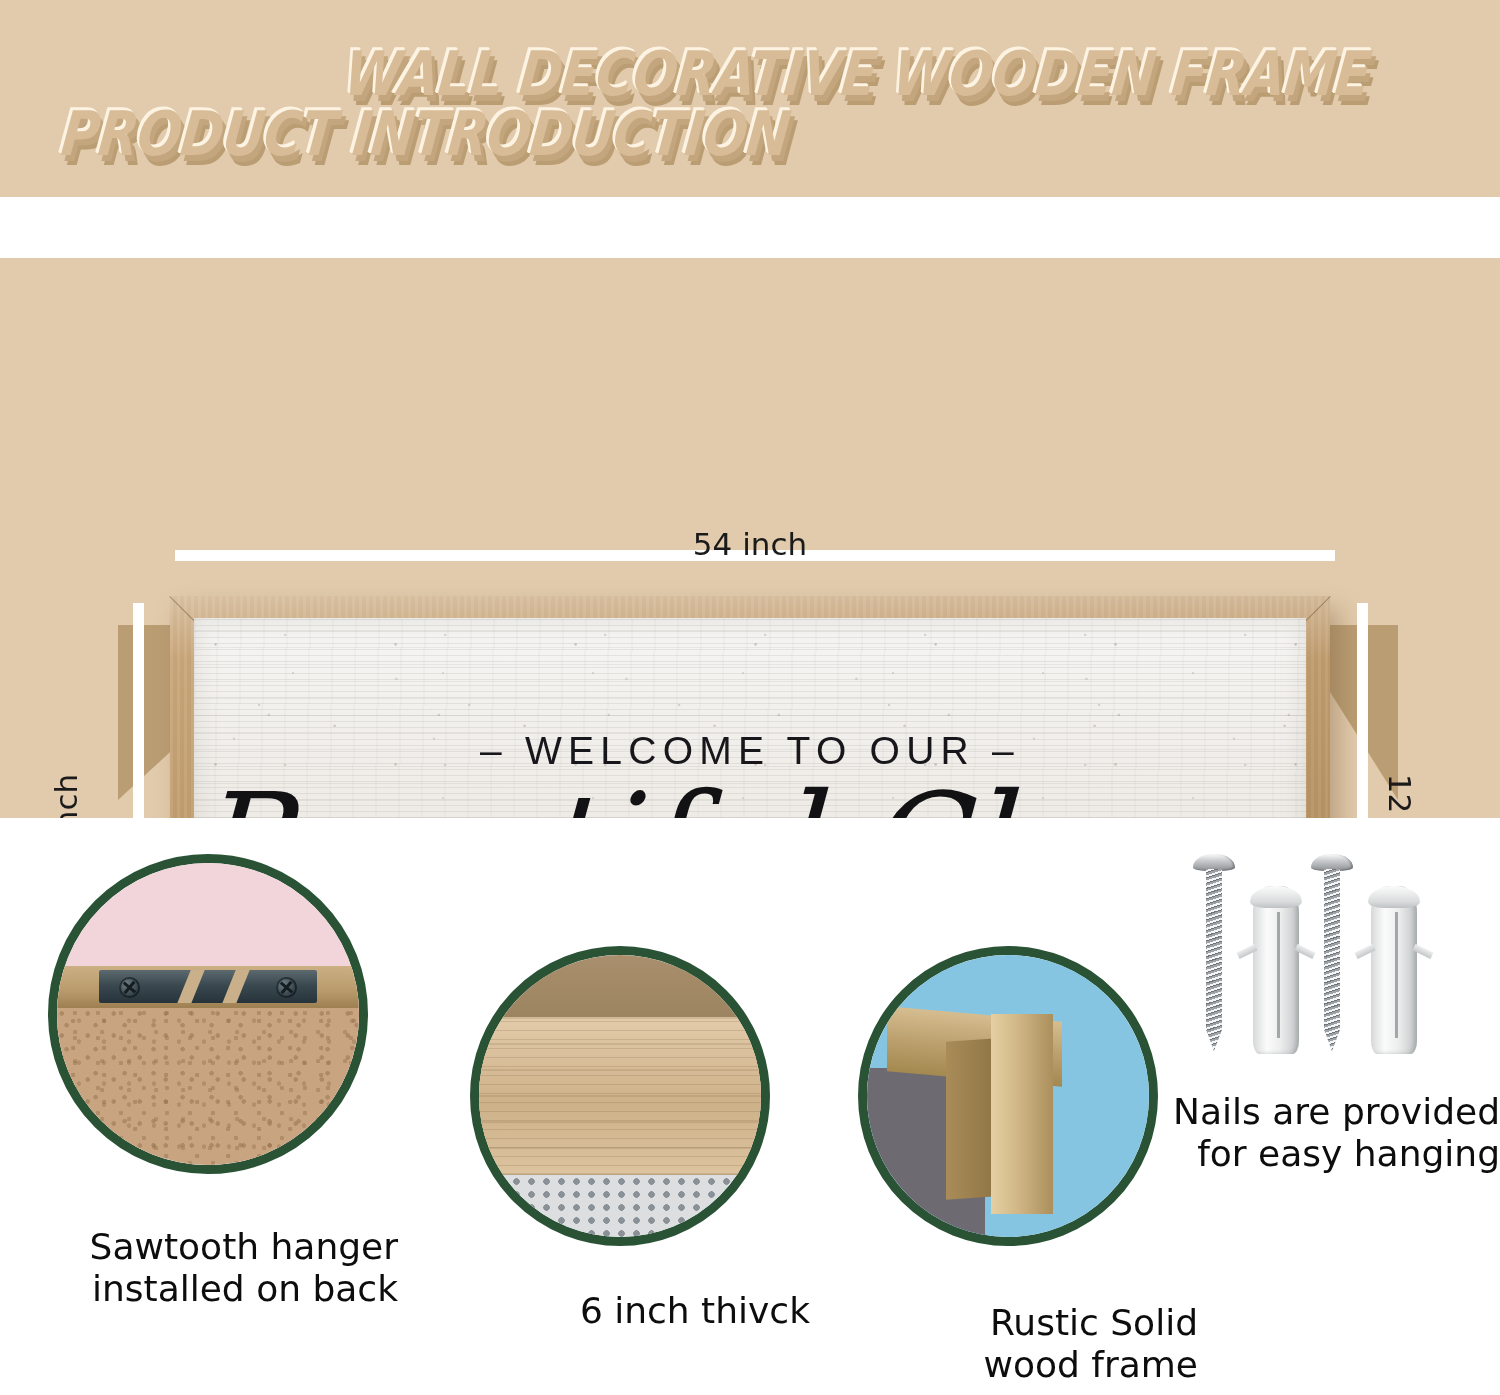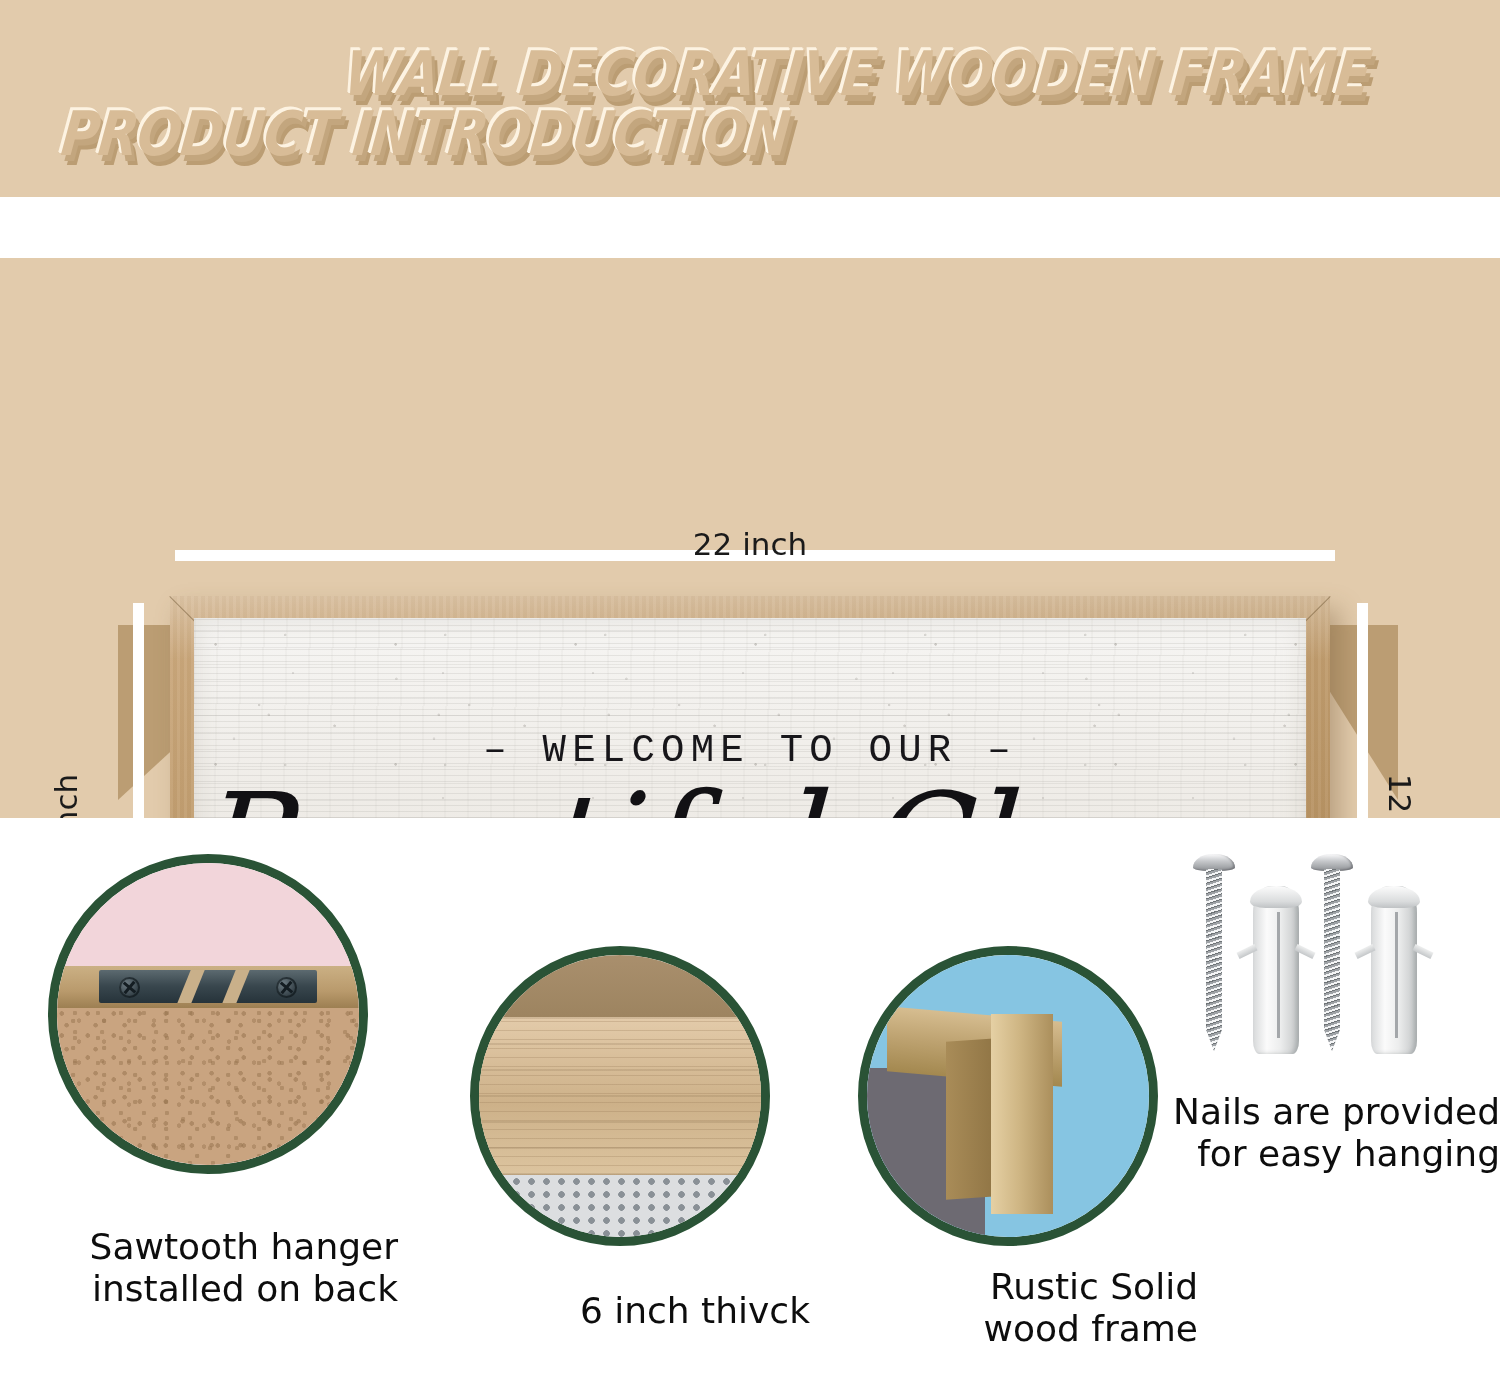--- a/index.html
+++ b/index.html
@@ -205,21 +205,21 @@
       radial-gradient(circle at 44% 88%, rgba(110,105,98,.22) 0 1px, transparent 1.6px),
       radial-gradient(circle at 20% 71%, rgba(110,105,98,.18) 0 1px, transparent 1.6px),
       radial-gradient(circle at 66% 44%, rgba(110,105,98,.18) 0 1px, transparent 1.6px);
     background-size:180px 120px, 210px 150px, 160px 130px, 190px 140px,
                     230px 160px, 170px 110px, 200px 170px, 150px 125px;
     pointer-events:none;
   }
 
   .sign-welcome {
     position:relative;
-    font-family:Liberation Mono, monospace;
+    font-family:Liberation Sans, sans-serif;
     font-size:39px;
     letter-spacing:0.16em;
     color:#17161a;
     margin-bottom:4px;
     z-index:2;
     white-space:nowrap;
   }
   .sign-script {
     position:relative;
     font-family:"DejaVu Serif", serif;
@@ -362,21 +362,21 @@
     width:22%; bottom:8%;
     background:linear-gradient(90deg,#e5d0a4 0%,#cfb684 45%,#ab8f5c 100%);
   }
   .f3-armv-side {
     position:absolute;
     left:28%; top:30%;
     width:18%; bottom:14%;
     background:linear-gradient(90deg,#a98c58 0%,#8f7444 100%);
     transform:skewY(-4deg);
   }
-  .feature-3 .feature-caption { margin-top:20px; }
+  .feature-3 .feature-caption { margin-top:56px; }
 
   
   .feature-4 { left:1152px; top:22px; width:348px; }
   .hardware {
     position:relative;
     width:290px; height:215px;
     margin:14px auto 0;
   }
   .screw {
     position:absolute; top:0;
@@ -442,21 +442,21 @@
   <div class="header-line header-line-2">PRODUCT INTRODUCTION</div>
 </div>
 
 <div class="white-gap"></div>
 
 <div class="product-band">
 
   <div class="accent-tri-left"></div>
   <div class="accent-tri-right"></div>
 
-  <div class="measure-label-top">22 inch</div>
+  <div class="measure-label-top">54 inch</div>
   <div class="measure-line-top"></div>
 
   <div class="measure-line-vert left"></div>
   <div class="measure-line-vert right"></div>
 
   <div class="measure-label-vert left">12 inch</div>
   <div class="measure-label-vert right">12 inch</div>
 
   <div class="sign-frame">
     <div class="sign-frame-inner-wrap"></div>

